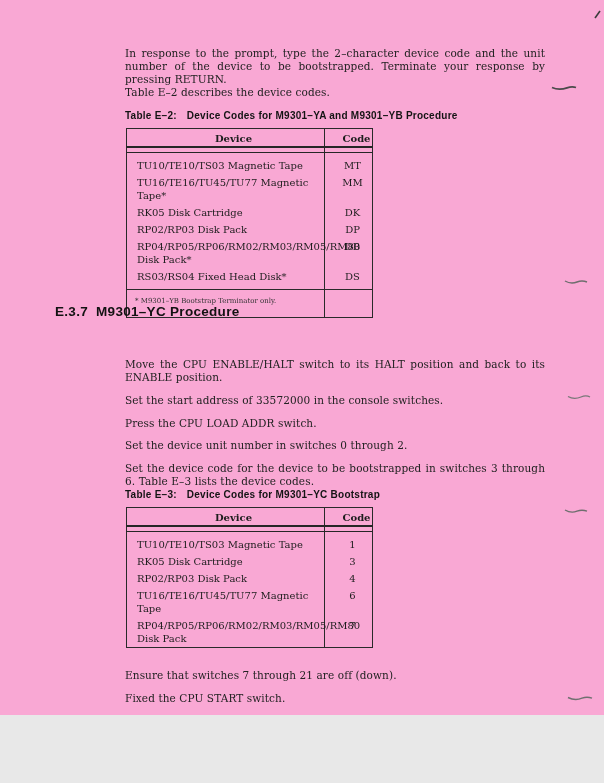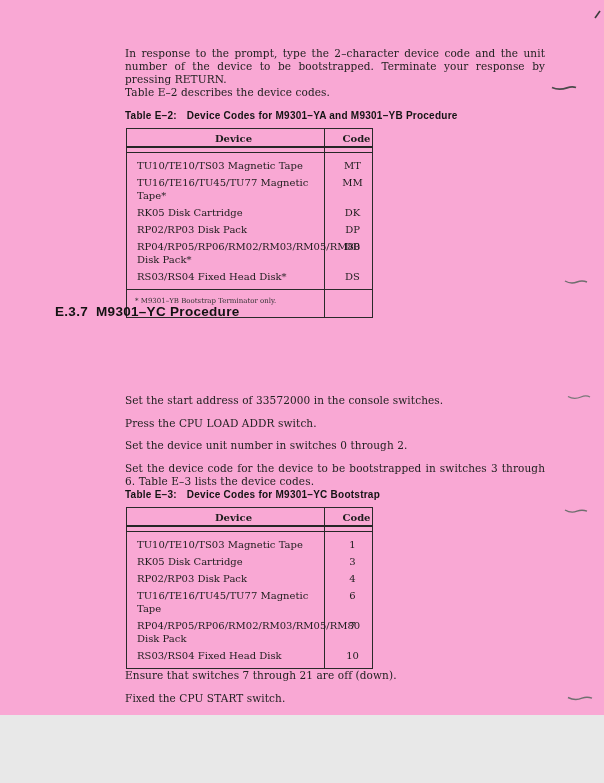--- a/index.html
+++ b/index.html
@@ -164,20 +164,21 @@
         <td>* M9301–YB Bootstrap Terminator only.</td>
         <td class="code-c"></td>
       </tr>
     </tbody>
   </table>
 
   <h2 class="section-heading" style="top:304px;">
     <span class="sec-num">E.3.7</span><span>M9301–YC Procedure</span>
   </h2>
 
+  <p class="body-text" style="top:358px;">Move the CPU ENABLE/HALT switch to its HALT position and back to its ENABLE position.</p>
   <p class="body-text" style="top:394px;">Set the start address of 33572000 in the console switches.</p>
   <p class="body-text" style="top:417px;">Press the CPU LOAD ADDR switch.</p>
   <p class="body-text" style="top:439px;">Set the device unit number in switches 0 through 2.</p>
   <p class="body-text" style="top:462px;">Set the device code for the device to be bootstrapped in switches 3 through 6. Table E–3 lists the device codes.</p>
 
   <div class="caption" style="top:489px;">
     <span class="cap-label">Table E–3:</span><span class="cap-title">Device Codes for M9301–YC Bootstrap</span>
   </div>
 
   <table class="device-table" style="top:507px;">
@@ -209,24 +210,20 @@
         <td class="code-c">4</td>
       </tr>
       <tr>
         <td>TU16/TE16/TU45/TU77 Magnetic Tape</td>
         <td class="code-c">6</td>
       </tr>
       <tr>
         <td>RP04/RP05/RP06/RM02/RM03/RM05/RM80 Disk Pack</td>
         <td class="code-c">7</td>
       </tr>
-      <tr class="last-row">
-        <td>RS03/RS04 Fixed Head Disk</td>
-        <td class="code-c">10</td>
-      </tr>
     </tbody>
   </table>
 
   <p class="body-text" style="top:669px;">Ensure that switches 7 through 21 are off (down).</p>
   <p class="body-text" style="top:692px;">Fixed the CPU START switch.</p>
 
   <div class="footer">
     <span class="pg-num">360</span><span>Bootstrapping the Distribution Medium</span>
   </div>
 

